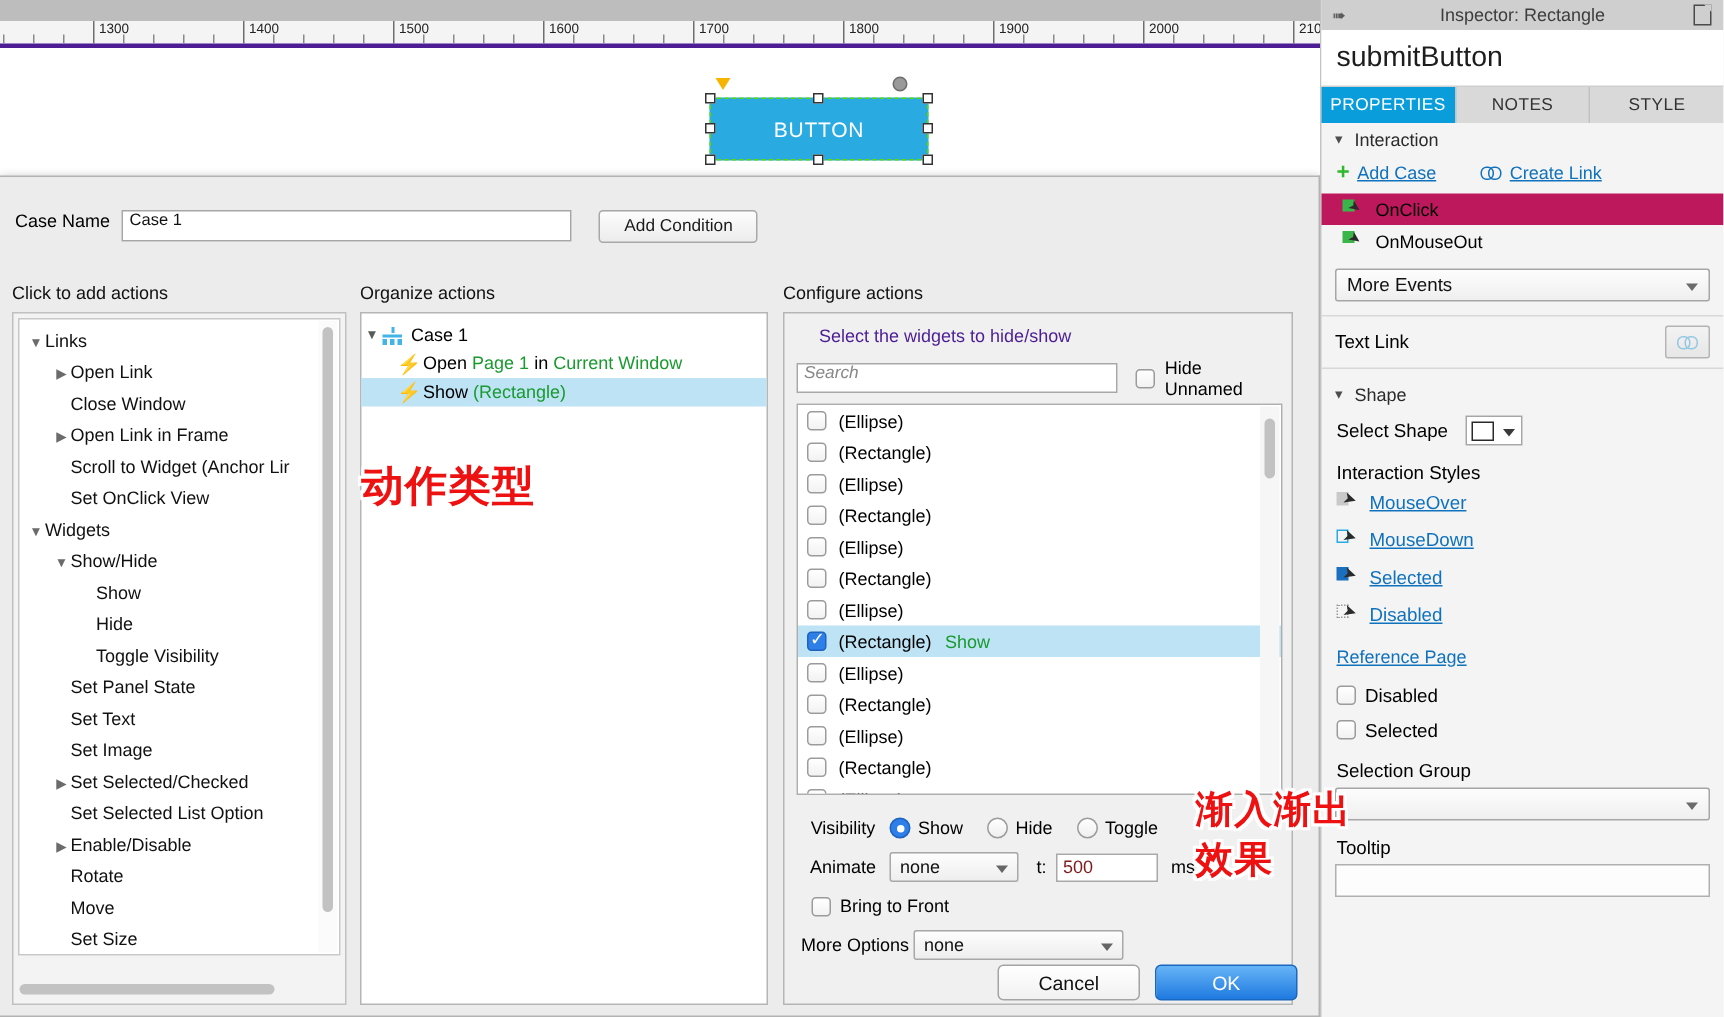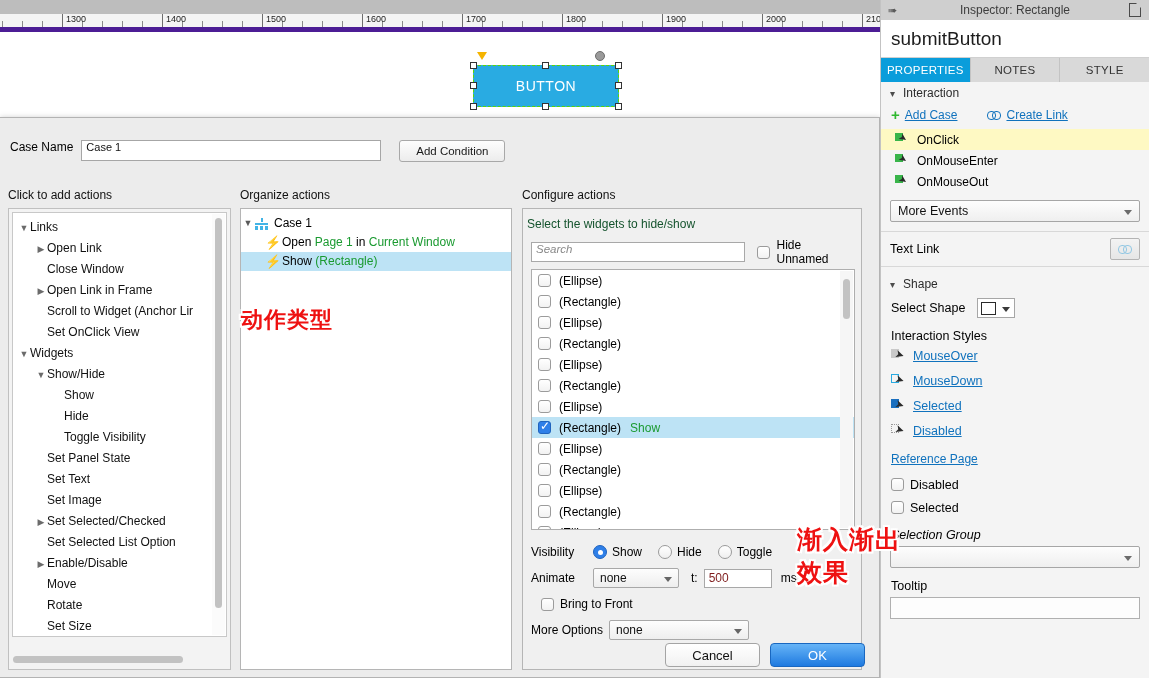--- a/index.html
+++ b/index.html
@@ -22,21 +22,21 @@
   }
   .ruler-top-strip {
     position: absolute; left: 0; top: 0;
     width: 880px; height: 14px;
     background: #bdbdbd;
   }
   .ruler {
     position: absolute; left: 0; top: 14px;
     width: 880px; height: 18px;
     background: #f4f4f4;
-    border-bottom: 5px solid #4c1d95;
+    border-bottom: 3px solid #4c1d95;
     overflow: hidden;
   }
   .ruler .major {
     position: absolute; top: 0; height: 18px;
     border-left: 1px solid #6e6e6e;
   }
   .ruler .major span {
     position: absolute; left: 3px; top: 0;
     font-size: 9px; line-height: 11px;
     color: #222;
@@ -231,21 +231,21 @@
   .green { color: #1a9a30; }
 
   
   .config-outer {
     position: absolute; left: 522px; top: 90px;
     width: 340px; height: 462px;
     background: #f0f0f0;
     border: 1px solid #b5b5b5;
   }
   .cfg-title {
-    margin: 8px 0 0 4px; font-size: 12px; color:#14532d;
+    margin: 8px 0 0 23px; font-size: 12px; color:#4c1d95;
   }
   .cfg-searchrow {
     display: flex; align-items: center;
     margin: 7px 8px 0 8px;
   }
   .cfg-search {
     width: 222px; height: 20px;
     border: 1px solid #a8a8a8; background: #fff;
     font-size: 11.5px; padding: 0 4px; font-style: italic; color:#888;
     font-family: "Liberation Sans", sans-serif;
@@ -278,21 +278,21 @@
     padding-left: 6px; font-size: 12px;
   }
   .widrow.sel { background: #bde3f5; }
   .widrow .nm { margin-left: 2px; }
   .widrow .st { margin-left: 9px; }
 
   .cfg-bottom {
     position: absolute; left: 8px; top: 330px; width: 324px;
     font-size: 12px;
   }
-  .cfg-line { display: flex; align-items: center; height: 26px; }
+  .cfg-line { display: flex; align-items: center; height: 26px; text-align: center; }
   .cfg-line .lab { width: 62px; }
   .radio {
     width: 14px; height: 14px; border-radius: 50%;
     border: 1px solid #9b9b9b;
     background: linear-gradient(#fff,#efefef);
     margin-right: 5px; position: relative; flex:0 0 auto;
   }
   .radio.on { background: #2e7fe8; border-color: #1f63bd; }
   .radio.on::after {
     content:""; position:absolute; left:4px; top:4px;
@@ -409,21 +409,21 @@
     width:7px;height:7px;border:1.5px solid #1072bd;border-radius:4px;
   }
   .chain::before { left: 0; }
   .chain::after { left: 5px; }
 
   .evt-list { margin-top: 3px; }
   .evt-row {
     height: 21px; display: flex; align-items: center;
     padding-left: 14px; font-size: 12px;
   }
-  .evt-row.sel { background: #fef9c3; }
+  .evt-row.sel { background: #be185d; }
   .evt-icon {
     display:inline-block; width: 14px; height: 13px;
     position: relative; margin-right: 8px;
   }
   .evt-icon::before {
     content:""; position:absolute; left:0; top:0;
     width:8px;height:8px;background:#39b54a;
   }
   .evt-icon::after {
     content:"➤"; position:absolute; left:4px; top:-1px;
@@ -517,21 +517,21 @@
     font-family: "DejaVu Sans", sans-serif;
     font-weight: bold;
     color: #ee1111;
     text-shadow:
       -2px -2px 0 #fff, 2px -2px 0 #fff, -2px 2px 0 #fff, 2px 2px 0 #fff,
       -2px 0 0 #fff, 2px 0 0 #fff, 0 -2px 0 #fff, 0 2px 0 #fff;
     white-space: pre;
     letter-spacing: 1px;
     z-index: 50;
   }
-  .anno-action { left: 241px; top: 305px; font-size: 22px; }
+  .anno-action { left: 241px; top: 305px; font-size: 28px; }
   .anno-event  { left: 1027px; top: 133px; font-size: 25px; }
   .anno-fade   { left: 797px; top: 523px; font-size: 25px; line-height: 33px; }
 </style>
 </head>
 <body>
 
 <div id="app">
 
   <div class="canvas-area">
     <div class="ruler-top-strip"></div>
@@ -643,22 +643,22 @@
             <div class="tree-item lvl1"><span class="tw">▼</span><span>Show/Hide</span></div>
             <div class="tree-item lvl2"><span class="tw"></span><span>Show</span></div>
             <div class="tree-item lvl2"><span class="tw"></span><span>Hide</span></div>
             <div class="tree-item lvl2"><span class="tw"></span><span>Toggle Visibility</span></div>
             <div class="tree-item lvl1"><span class="tw"></span><span>Set Panel State</span></div>
             <div class="tree-item lvl1"><span class="tw"></span><span>Set Text</span></div>
             <div class="tree-item lvl1"><span class="tw"></span><span>Set Image</span></div>
             <div class="tree-item lvl1"><span class="tw">▶</span><span>Set Selected/Checked</span></div>
             <div class="tree-item lvl1"><span class="tw"></span><span>Set Selected List Option</span></div>
             <div class="tree-item lvl1"><span class="tw">▶</span><span>Enable/Disable</span></div>
+            <div class="tree-item lvl1"><span class="tw"></span><span>Rotate</span></div>
             <div class="tree-item lvl1"><span class="tw"></span><span>Move</span></div>
-            <div class="tree-item lvl1"><span class="tw"></span><span>Rotate</span></div>
             <div class="tree-item lvl1"><span class="tw"></span><span>Set Size</span></div>
           </div>
         <div class="scroll-v">
           <div class="thumb" style="top:4px; height:390px;"></div>
         </div>
       </div>
       <div class="scroll-h">
         <div class="thumb" style="left:0; width:170px;"></div>
       </div>
     </div>
@@ -834,24 +834,20 @@
       <span class="lnk">Create Link</span>
     </div>
 
     <div class="evt-list">
       <div class="evt-row sel">
         <span class="evt-icon"></span>
         <span>OnClick</span>
       </div>
       <div class="evt-row">
         <span class="evt-icon"></span>
-        <span>OnMouseEnter</span>
-      </div>
-      <div class="evt-row">
-        <span class="evt-icon"></span>
         <span>OnMouseOut</span>
       </div>
     </div>
 
     <div class="insp-field">
       <div class="insp-select">
         <span>More Events</span>
       </div>
     </div>
 
@@ -913,21 +909,21 @@
 
     <div class="cb-row" style="margin-top:7px;">
       <span class="cb"></span>
       <span>Disabled</span>
     </div>
     <div class="cb-row">
       <span class="cb"></span>
       <span>Selected</span>
     </div>
 
-    <div class="lbl-block" style="margin-top:9px;font-style:italic;">Selection Group</div>
+    <div class="lbl-block" style="margin-top:9px;">Selection Group</div>
     <div class="insp-field" style="margin-top:4px;">
       <div class="insp-select">
         <span></span>
       </div>
     </div>
 
     <div class="lbl-block" style="margin-top:11px;">Tooltip</div>
     <div class="insp-field" style="margin-top:4px;">
       <div class="insp-input" style="display:flex;align-items:center;padding:0 6px;">
         <span></span>

